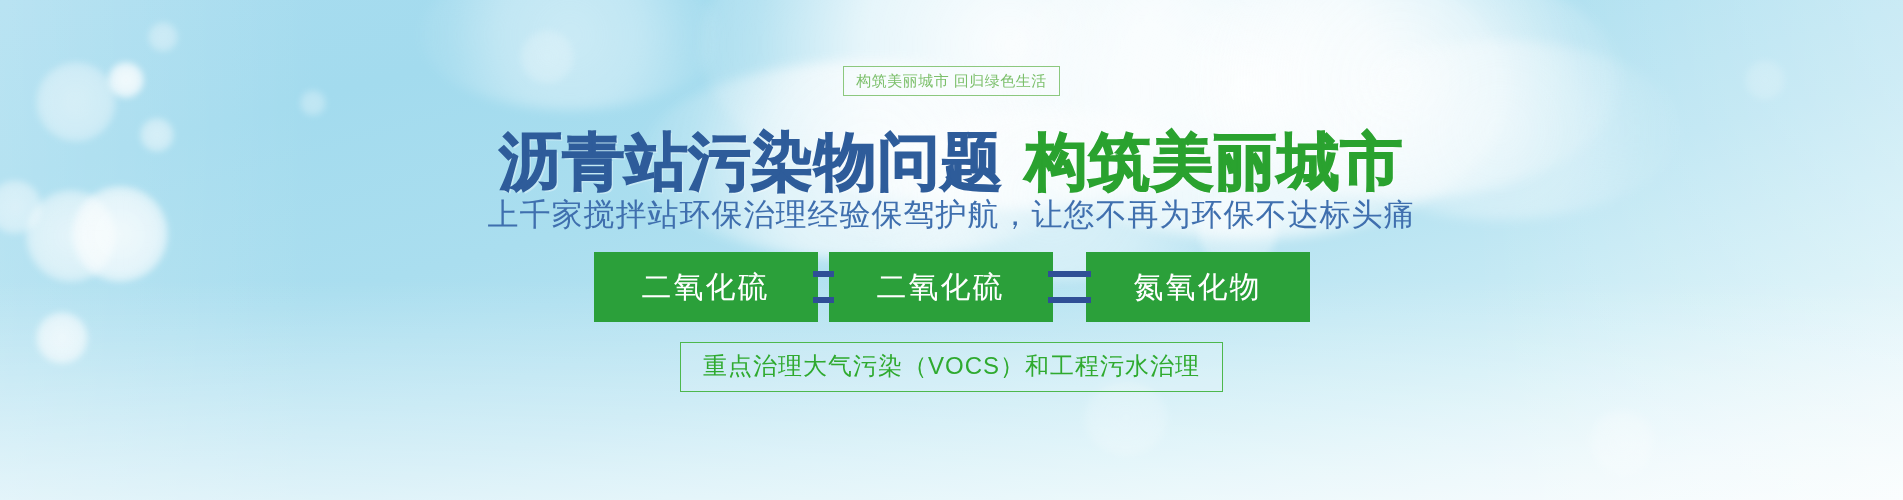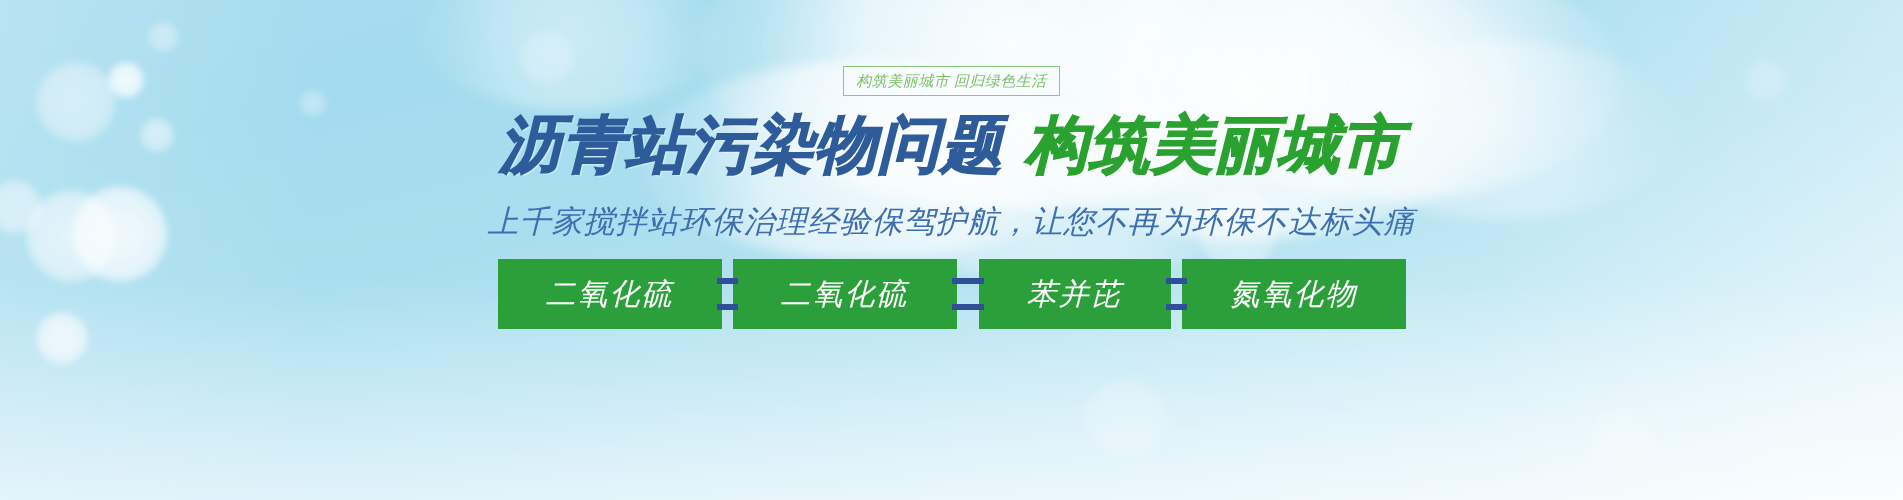--- a/index.html
+++ b/index.html
@@ -1,15 +1,15 @@
 <!DOCTYPE html>
 <html><head>
 <meta charset="utf-8">
 <style>
-  * { box-sizing: border-box; margin: 0; padding: 0; font-style: italic; }
+  * { box-sizing: border-box; margin: 0; padding: 0; }
 
   html, body {
     width: 1903px;
     height: 500px;
     overflow: hidden;
     font-family: "Liberation Sans", "DejaVu Sans", sans-serif;
   }
 
   .banner {
     position: relative;
@@ -110,21 +110,21 @@
     color: #7bbf6a;
     font-size: 15px;
     line-height: 1;
     padding: 6px 12px 7px;
     letter-spacing: .5px;
     white-space: nowrap;
     background: rgba(255,255,255,0.10);
   }
 
   .headline {
-    margin-top: 16px;
+    margin-top: 33px;
     display: flex;
     align-items: baseline;
     white-space: nowrap;
     font-size: 62px;
     font-weight: bold;
     line-height: 1.08;
     letter-spacing: 1px;
     font-family: "DejaVu Sans", "Liberation Sans", sans-serif;
   }
   .headline .blue {
@@ -133,21 +133,21 @@
     text-shadow: 2px 2px 0 rgba(255,255,255,0.35);
   }
   .headline .green {
     color: #2aa22f;
     -webkit-text-stroke: 1.5px #2aa22f;
     margin-left: 22px;
     text-shadow: 2px 2px 0 rgba(255,255,255,0.35);
   }
 
   .subhead {
-    margin-top: 24px;
+    margin-top: 0;
     color: #3f6fae;
     font-size: 31px;
     line-height: 1.2;
     letter-spacing: 1px;
     white-space: nowrap;
     font-weight: 400;
   }
 
   .tagstrip {
     margin-top: 19px;
@@ -240,20 +240,20 @@
     </div>
 
     <div class="subhead">上千家搅拌站环保治理经验保驾护航，让您不再为环保不达标头痛</div>
 
     <div class="tagstrip">
       <div class="tagchip">二氧化硫</div>
       <div class="tagsep"></div>
       <div class="tagchip">二氧化硫</div>
       <div class="tagsep"></div>
       <div class="tagsep"></div>
-      <div class="tagchip">苯并芘</div>
       <div class="tagsep"></div>
       <div class="tagchip">氮氧化物</div>
     </div>
 
+    <div class="footnote">重点治理大气污染（VOCS）和工程污水治理</div>
 
   </div>
 </div>
 
 </body></html>

